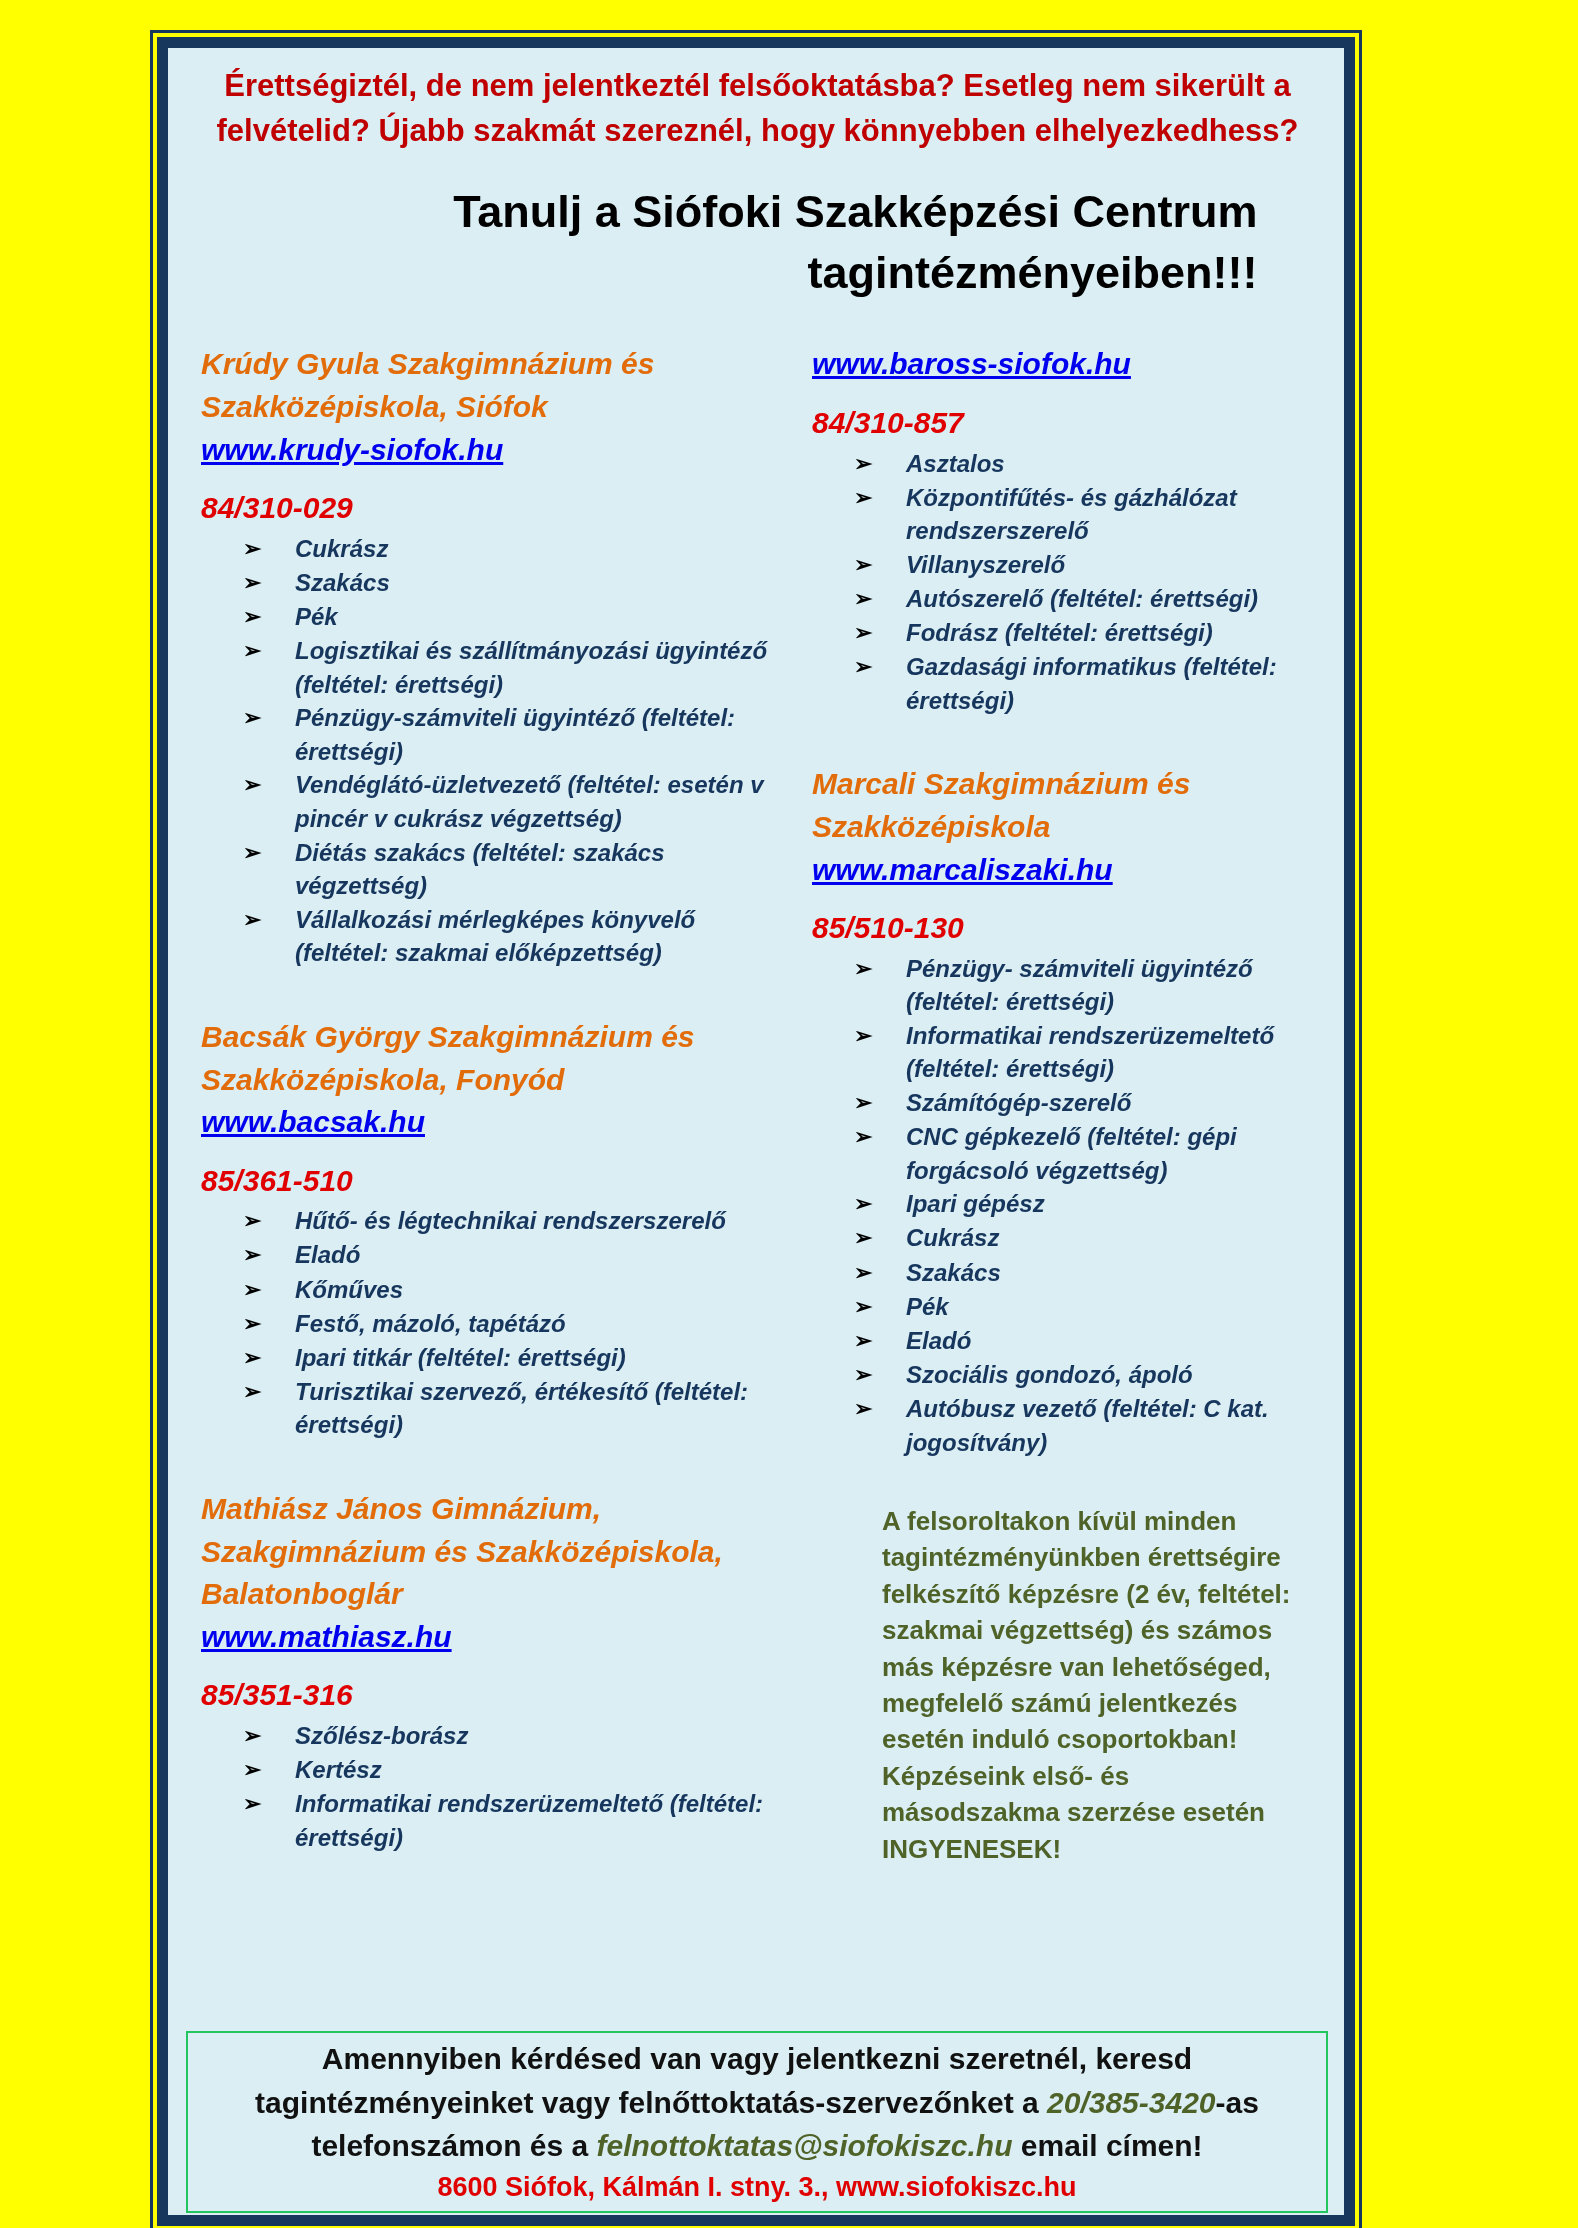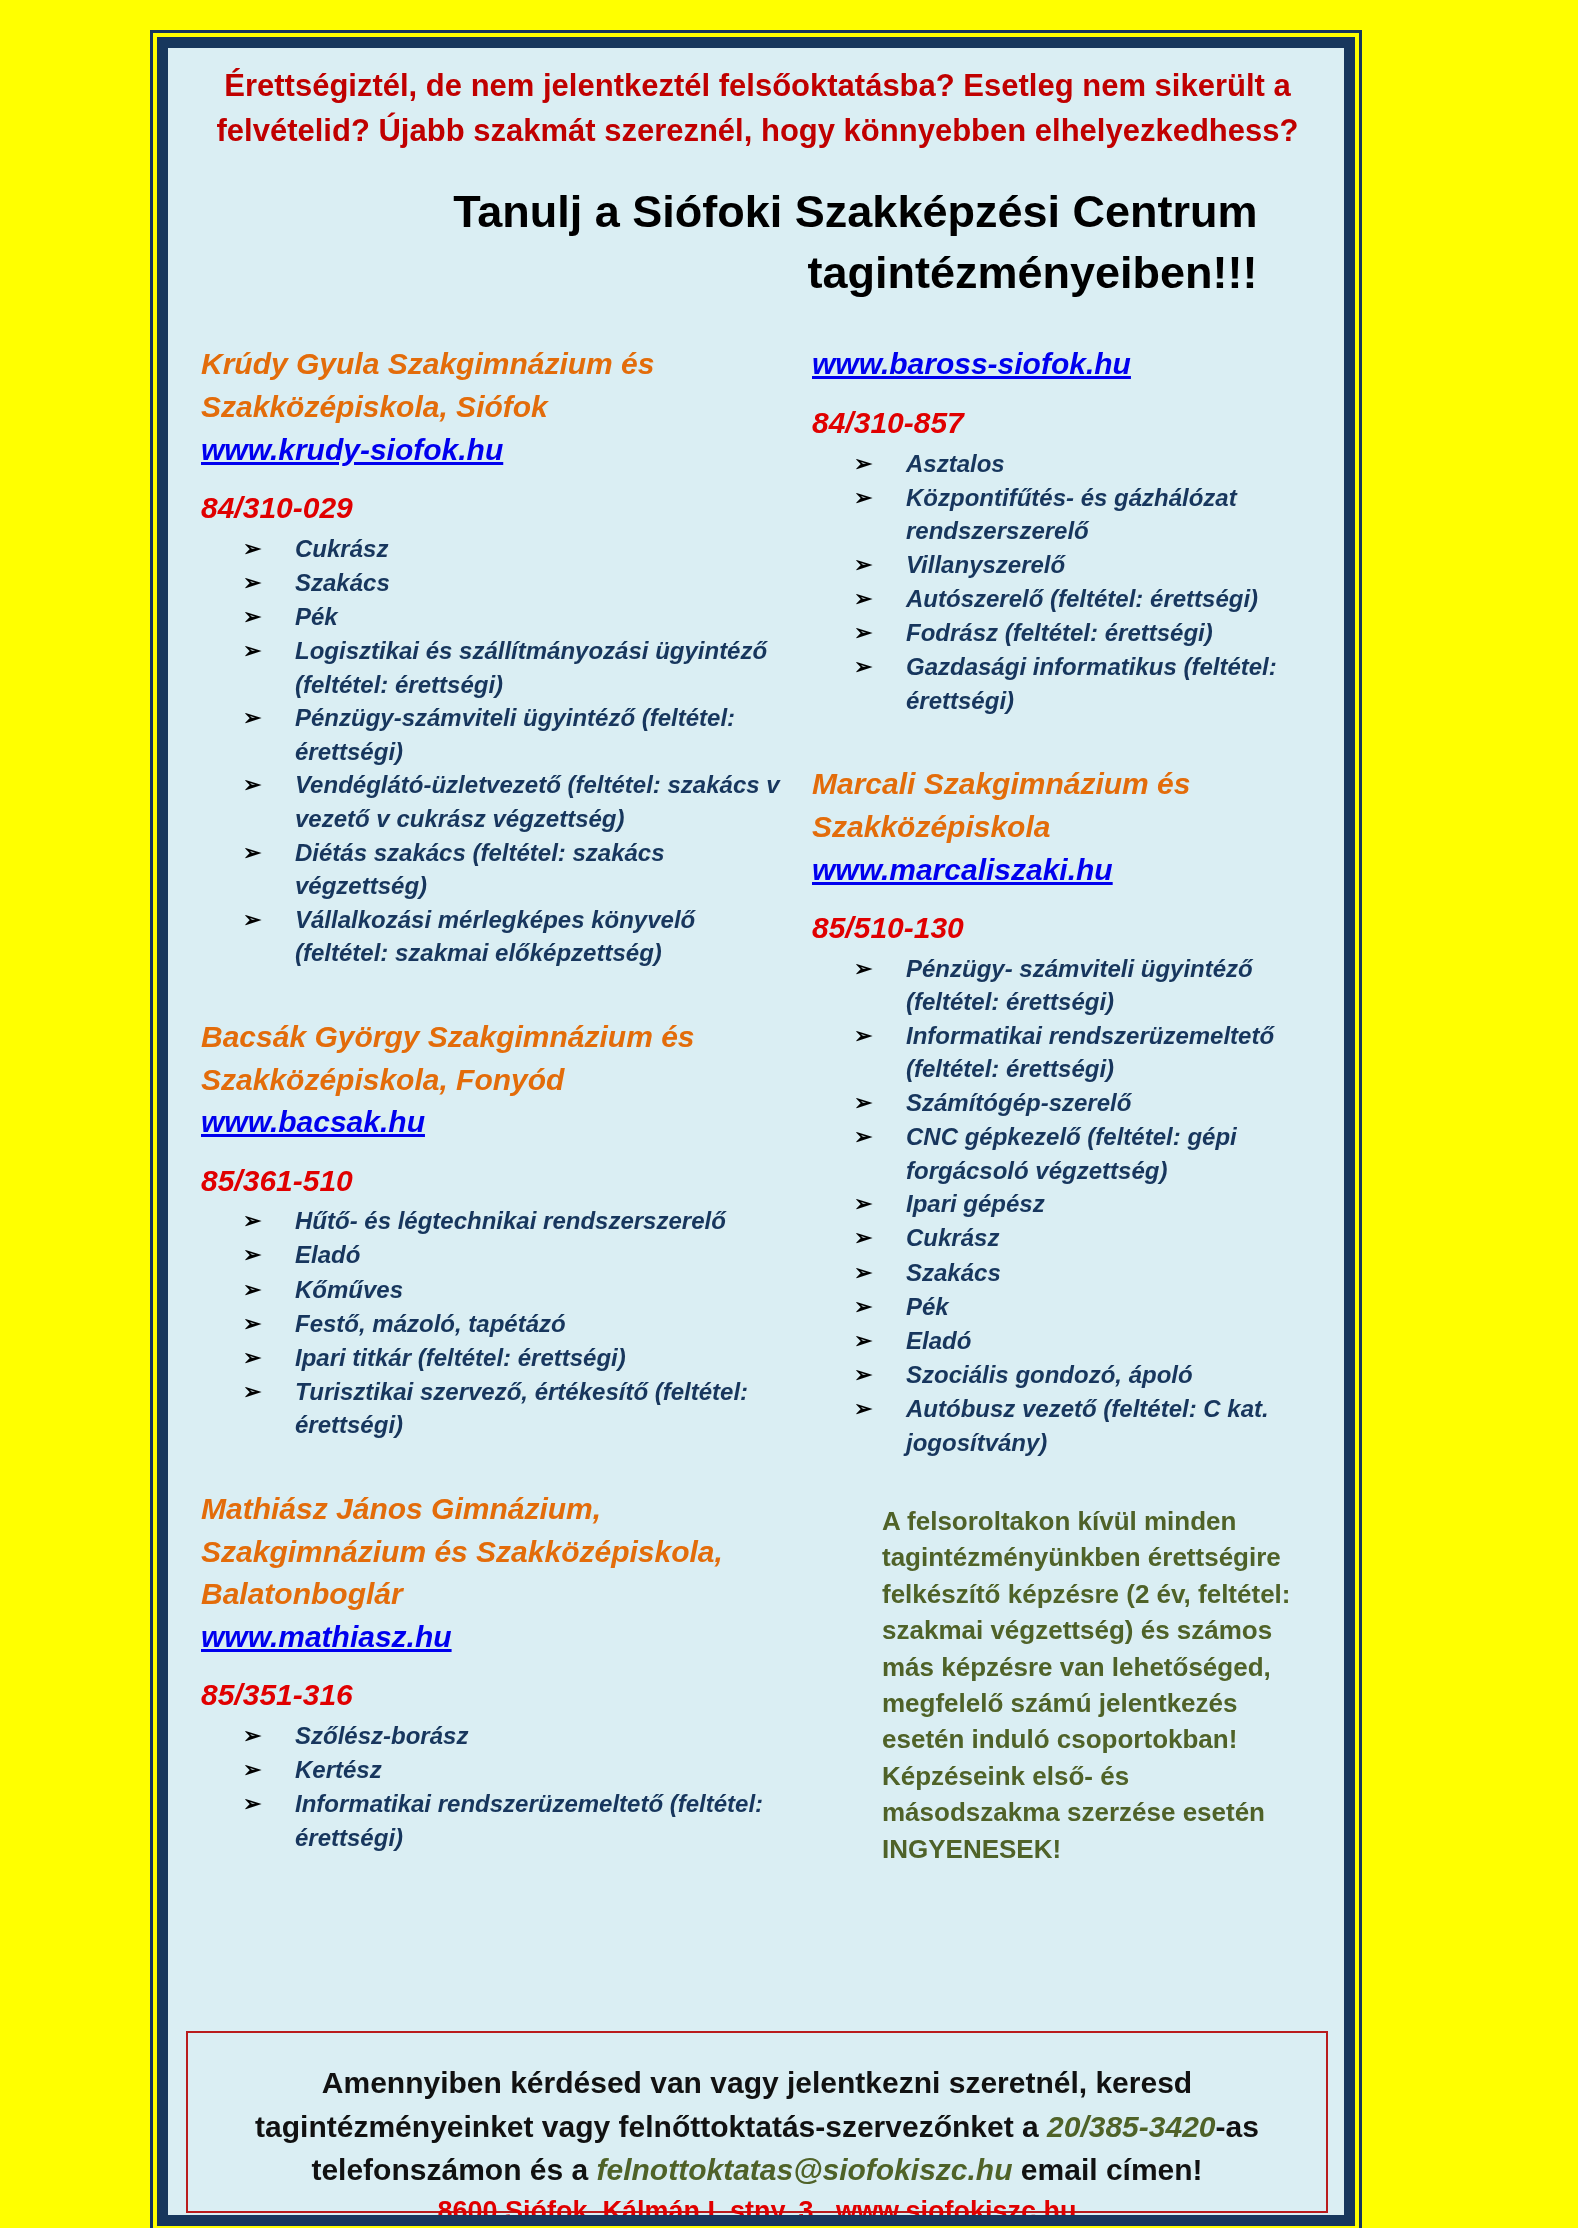--- a/index.html
+++ b/index.html
@@ -61,22 +61,22 @@
     flex:none; width:52px; font-style:normal;
     color:#000000; font-size:22px; line-height:1.55;
   }
   .ptext { min-width:0; }
   .note {
     margin-top:44px; padding-left:70px; padding-right:4px;
     color:#4F6228; font-weight:bold; font-size:26px; line-height:1.4;
   }
   .footerbox {
     position:absolute; left:18px; right:16px; bottom:2px;
-    height:182px; border:2px solid #b91c1c;
-    background:#DAEEF3; padding:28px 14px 0 14px;
+    height:182px; border:2px solid #22c55e;
+    background:#DAEEF3; padding:4px 14px 0 14px;
   }
   .contact {
     text-align:center; color:#111111; font-weight:bold;
     font-size:30px; line-height:1.45;
   }
   .contact .green { color:#4F6228; font-style:italic; }
   .address {
     text-align:center; color:#E00000; font-weight:bold;
     font-size:27px; line-height:1.3; margin-top:2px;
   }
@@ -121,21 +121,21 @@
                 <span class="ptext">Logisztikai és szállítmányozási ügyintéző (feltétel: érettségi)</span>
               </li>
 
               <li class="program">
                 <span class="bullet">➢</span>
                 <span class="ptext">Pénzügy-számviteli ügyintéző (feltétel: érettségi)</span>
               </li>
 
               <li class="program">
                 <span class="bullet">➢</span>
-                <span class="ptext">Vendéglátó-üzletvezető (feltétel: szakács v vezető v cukrász végzettség)</span>
+                <span class="ptext">Vendéglátó-üzletvezető (feltétel: esetén v pincér v cukrász végzettség)</span>
               </li>
 
               <li class="program">
                 <span class="bullet">➢</span>
                 <span class="ptext">Diétás szakács (feltétel: szakács végzettség)</span>
               </li>
 
               <li class="program">
                 <span class="bullet">➢</span>
                 <span class="ptext">Vállalkozási mérlegképes könyvelő (feltétel: szakmai előképzettség)</span>

